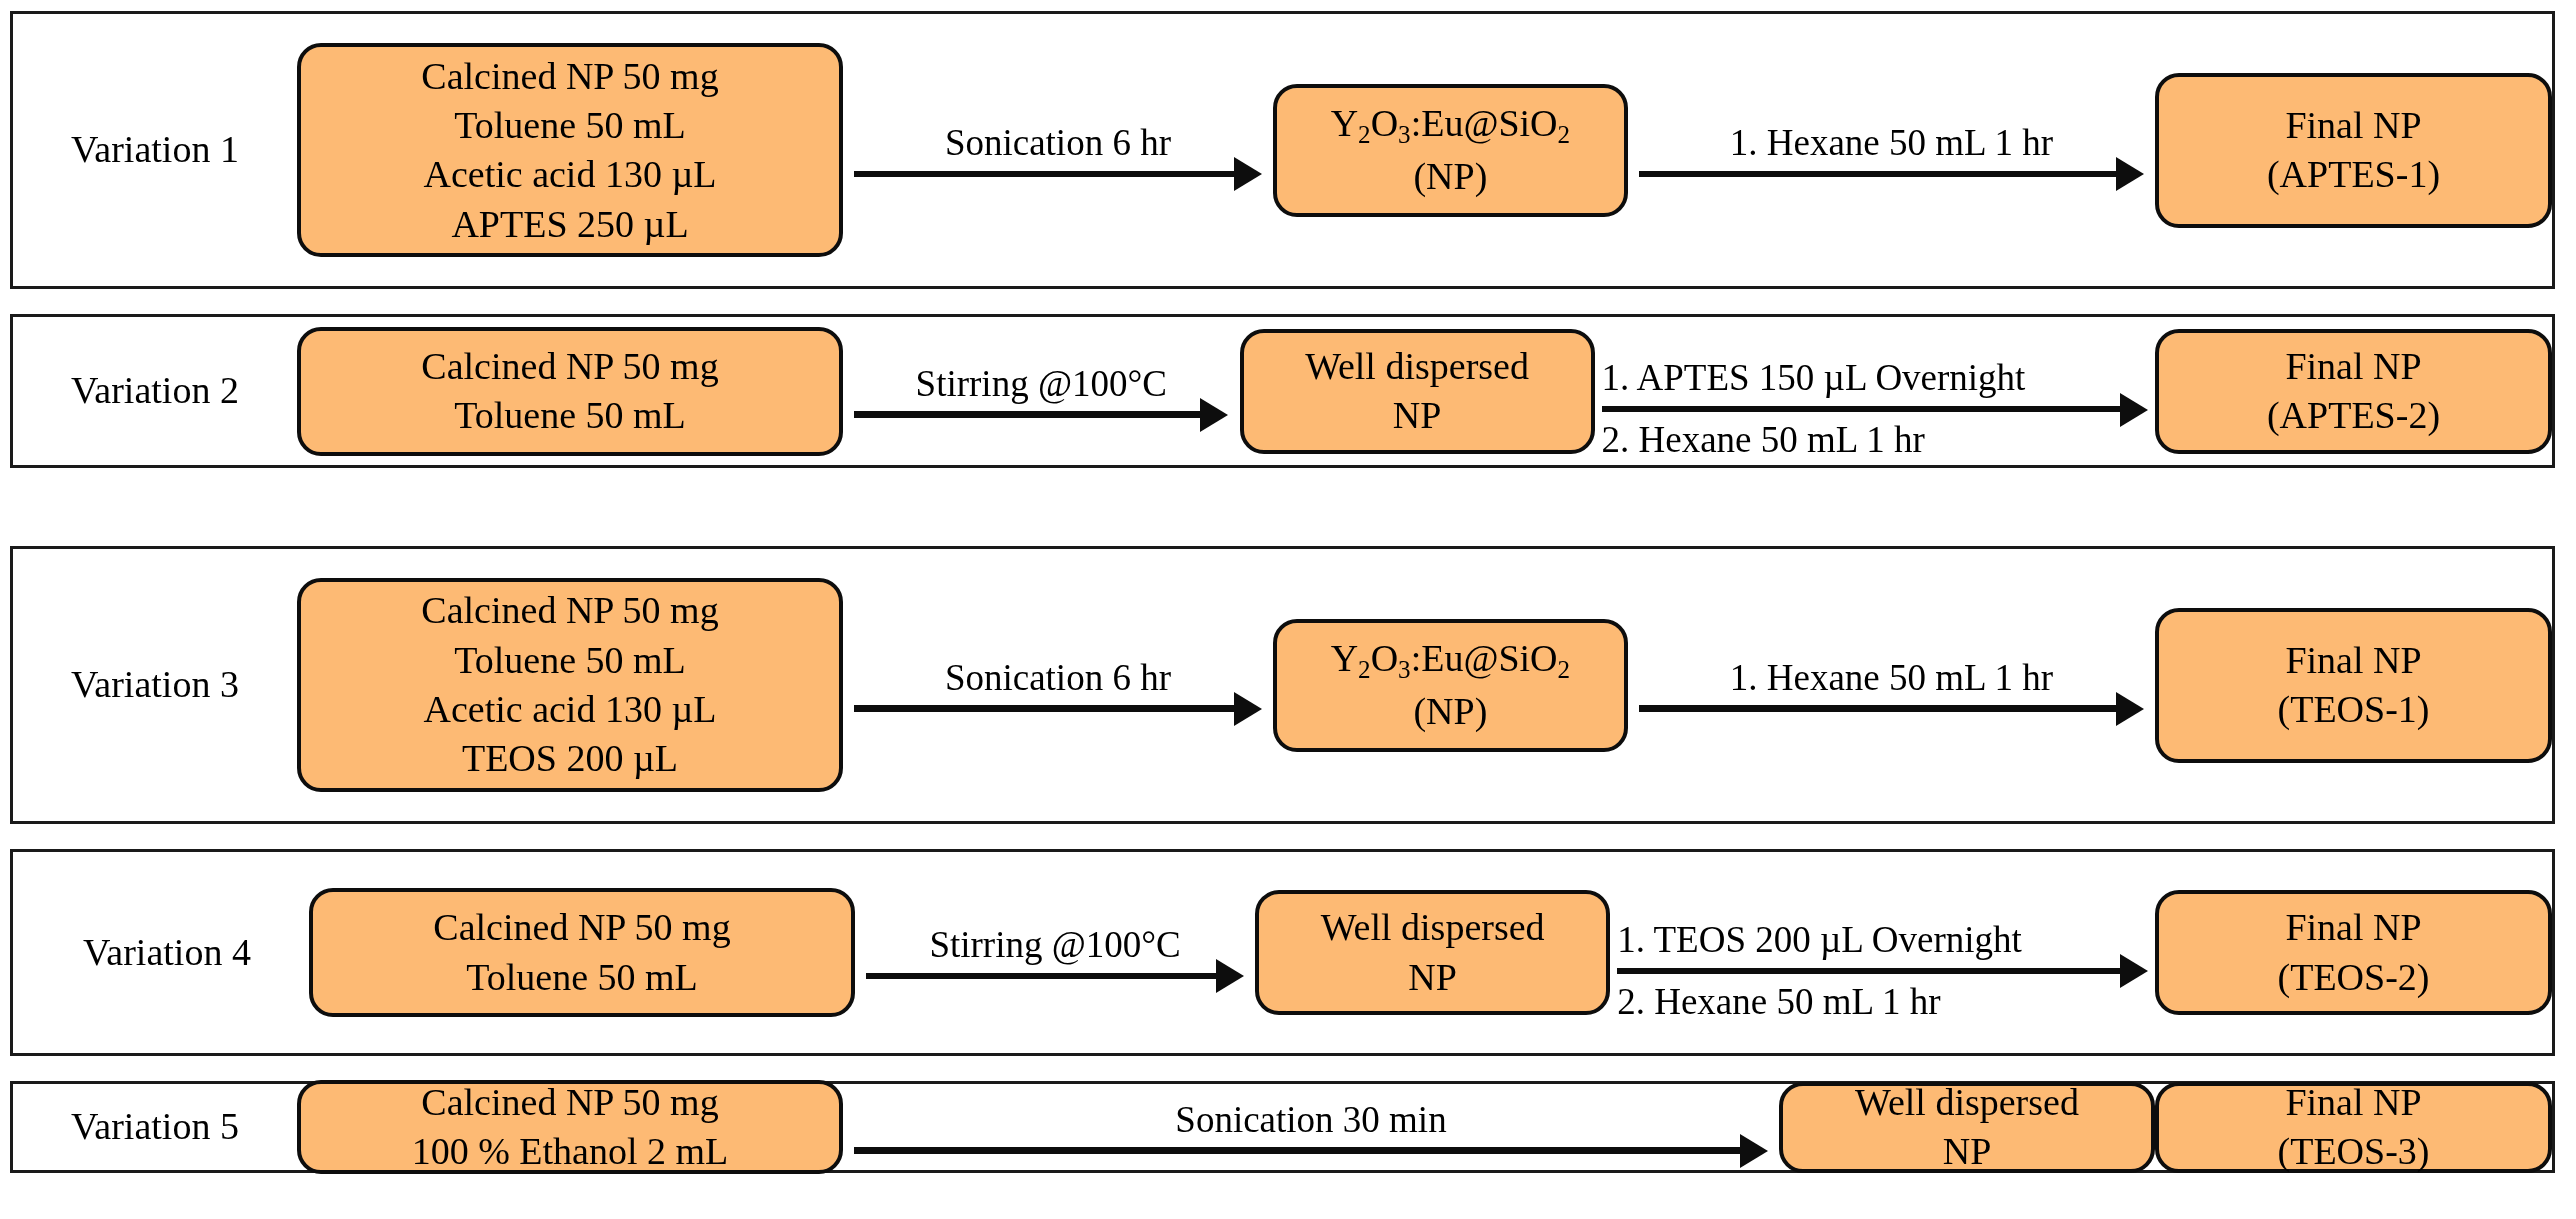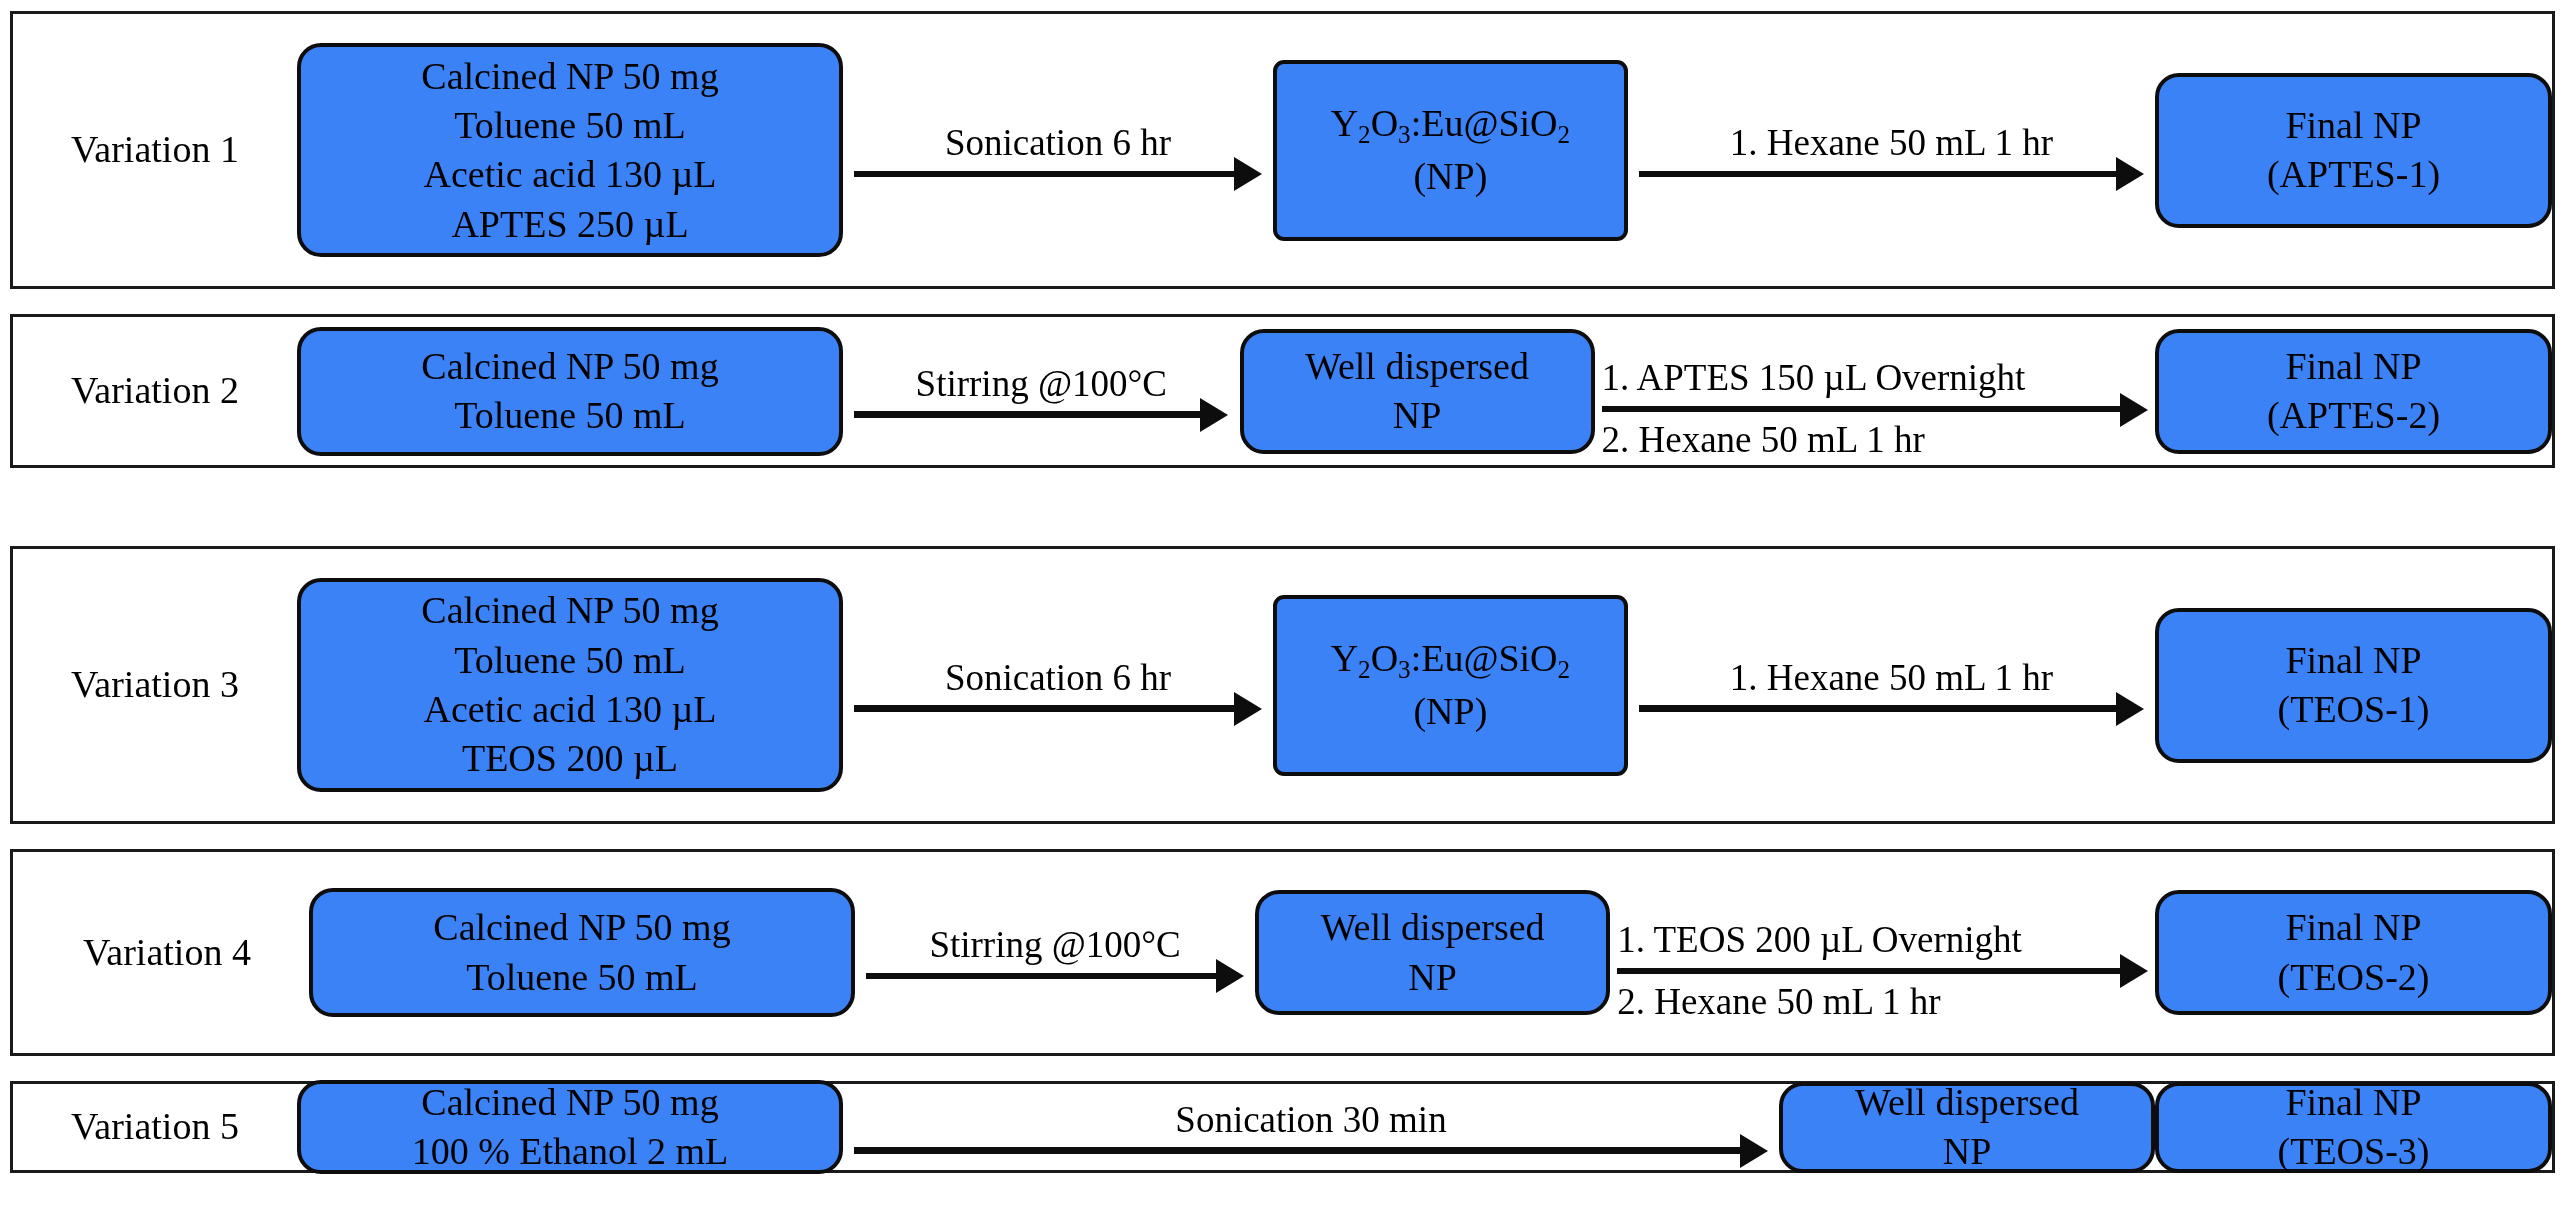--- a/index.html
+++ b/index.html
@@ -47,39 +47,39 @@
     font-size: 38px;
     line-height: 1.15;
     white-space: nowrap;
   }
 
   
   .node-box {
     border: 4.3px solid #0d0d0d;
     border-radius: 24px;
     box-sizing: border-box;
-    background: #3b82f6;
+    background: #fdba74;
     display: flex;
     flex-direction: column;
     justify-content: center;
     align-items: center;
     text-align: center;
     font-size: 38px;
     line-height: 1.30;
     padding: 7px 18.4px;
     white-space: nowrap;
   }
 
   .node-box .line { display: block; }
 
   .box-start-4 { flex: 0 0 546px; height: 214px; }
   .box-start-2 { flex: 0 0 546px; height: 129px; }
   .box-start-5 { flex: 0 0 546px; height: 94px; }
 
-  .box-mid-chem { flex: 0 0 355px; height: 181px; border-radius: 11px; }
+  .box-mid-chem { flex: 0 0 355px; height: 133px; }
   .box-mid-disp { flex: 0 0 355px; height: 125px; }
   .box-mid-disp-5 { flex: 0 0 376px; height: 91px; }
 
   .box-final { flex: 0 0 397px; height: 155px; }
   .box-final-sm { flex: 0 0 397px; height: 125px; }
   .box-final-xs { flex: 0 0 397px; height: 91px; }
 
   
   .arrow-group {
     flex: 1 1 auto;

